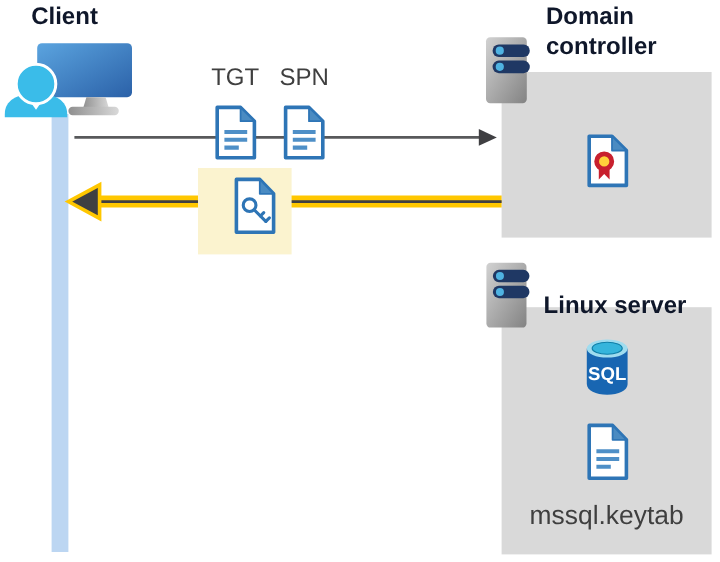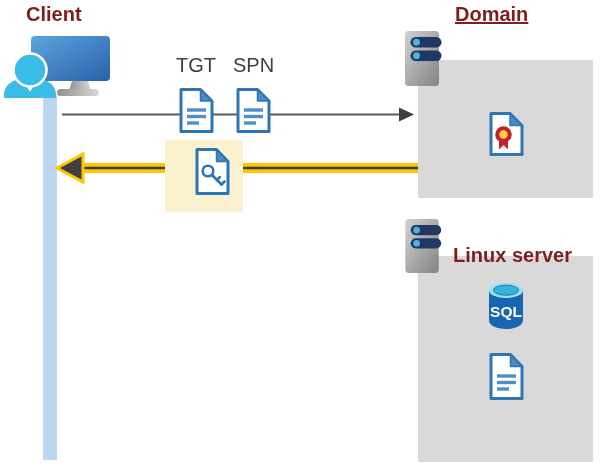--- a/index.html
+++ b/index.html
@@ -14,26 +14,26 @@
   .icon{position:absolute;z-index:4;}
   .client-icon{left:2px;top:30px;width:112px;height:68px;}
   .tgt-doc{left:178px;top:87px;width:37px;height:47px;}
   .spn-doc{left:235px;top:87px;width:37px;height:47px;}
   .key-doc{left:194px;top:147px;width:37px;height:49px;}
   .dc-server{left:404px;top:30px;width:40px;height:57px;}
   .linux-server{left:404px;top:218px;width:40px;height:56px;}
   .cert{left:488px;top:111px;width:37px;height:46px;}
   .sql{left:487px;top:281px;width:38px;height:50px;}
   .keytab-doc{left:488px;top:352px;width:37px;height:49px;}
-  .lbl{position:absolute;z-index:4;color:#7f1d1d;white-space:nowrap;}
+  .lbl{position:absolute;z-index:4;color:#0f172a;white-space:nowrap;}
   .client-lbl{left:26px;top:3px;font-size:20px;font-weight:700;}
   .tgt-lbl{left:176px;top:54px;width:40px;text-align:right;font-size:20px;color:#3F3F3F;}
   .spn-lbl{left:233px;top:54px;width:42px;font-size:20px;color:#3F3F3F;}
   .dc-lbl{left:455px;top:2px;font-size:20px;font-weight:700;line-height:25px;}
-  .dc-lbl span{display:block;text-decoration:underline;}
+  .dc-lbl span{display:block;}
   .linux-lbl{left:453px;top:244px;font-size:20px;font-weight:700;}
   .keytab-lbl{left:418px;top:417px;width:175px;text-align:center;font-size:22px;color:#3F3F3F;}
 </style>
 </head>
 <body>
 
 <div class="canvas">
 
   <div class="panel panel-dc"></div>
   <div class="panel panel-linux"></div>
@@ -154,16 +154,18 @@
       <line x1="9" y1="30.5" x2="28" y2="30.5"></line>
       <line x1="9" y1="37" x2="21" y2="37"></line>
     </g>
   </svg>
 
   <div class="lbl client-lbl">Client</div>
   <div class="lbl tgt-lbl">TGT</div>
   <div class="lbl spn-lbl">SPN</div>
   <div class="lbl dc-lbl">
     <span>Domain</span>
+    <span>controller</span>
   </div>
   <div class="lbl linux-lbl">Linux server</div>
+  <div class="lbl keytab-lbl">mssql.keytab</div>
 
 </div>
 
 </body></html>

